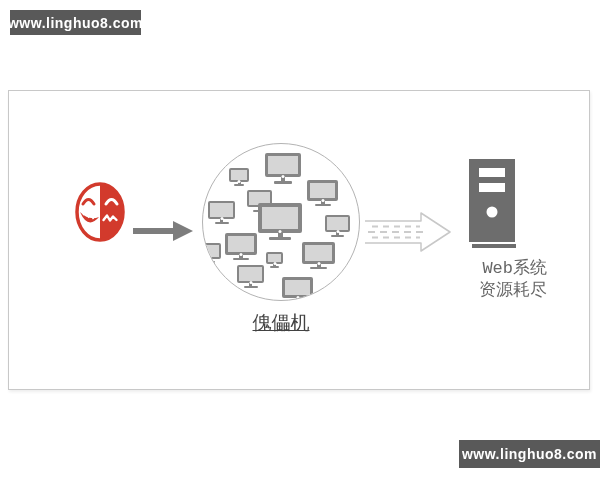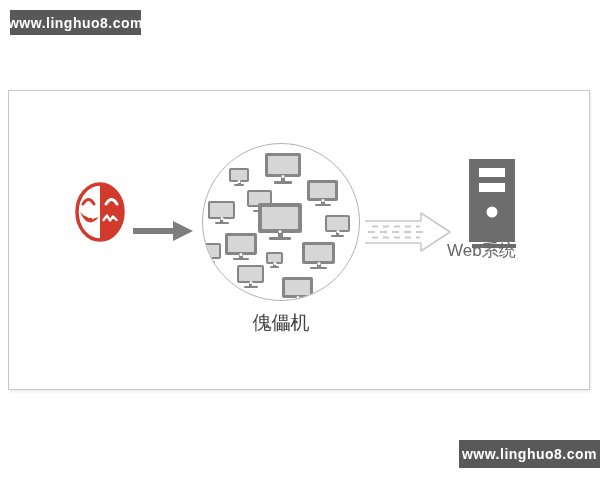--- a/index.html
+++ b/index.html
@@ -28,29 +28,29 @@
   .circle{position:absolute;left:202px;top:143px;width:156px;height:156px;border-radius:50%;
           border:1px solid #b3b3b3;background:#fff;overflow:hidden;}
   .monitor{position:absolute;display:flex;flex-direction:column;align-items:center;}
   .scr{box-sizing:border-box;width:100%;background:#d6d6d6;border-style:solid;
        border-color:#868686;border-radius:2px;position:relative;}
   .neck{background:#868686;}
   .base{background:#868686;border-radius:1px;}
   .pdot{position:absolute;left:50%;transform:translateX(-50%);width:3px;height:3px;
         background:#fff;border-radius:50%;}
   .botnet-label{position:absolute;left:206px;top:310px;width:150px;text-align:center;
-                font-size:19px;color:#424242;}
+                font-size:19px;color:#424242;text-decoration:underline;}
 
   
   .arrow2{position:absolute;left:364px;top:212px;width:88px;height:40px;}
 
   
   .server-wrap{position:absolute;left:466px;top:159px;width:52px;height:90px;}
-  .target-label{position:absolute;left:447px;top:240px;width:100px;text-align:left;
-                font-size:17px;line-height:22px;color:#666;}
+  .target-label{position:absolute;left:447px;top:258px;width:100px;text-align:right;
+                font-size:17px;line-height:22px;color:#666;font-family:Liberation Mono, monospace;}
 </style>
 </head>
 <body>
 
 <div class="screen">
 
   <div class="watermark wm-top" style="background: rgb(89, 89, 89); color: rgb(255, 255, 255);">www.linghuo8.com</div>
 
   <div class="panel"></div>
 
@@ -179,16 +179,17 @@
     <svg width="52" height="90" viewBox="0 0 52 90">
       <rect x="3" y="0" width="46" height="83" fill="#6d6d6d"></rect>
       <rect x="13" y="9" width="26" height="9" fill="#ffffff"></rect>
       <rect x="13" y="24" width="26" height="9" fill="#ffffff"></rect>
       <circle cx="26" cy="53" r="5.5" fill="#ffffff"></circle>
       <rect x="6" y="85" width="44" height="4" fill="#6d6d6d"></rect>
     </svg>
   </div>
   <div class="target-label">
     <div>Web系统</div>
+    <div>资源耗尽</div>
   </div>
 
   <div class="watermark wm-bottom" style="background: rgb(89, 89, 89); color: rgb(255, 255, 255);">www.linghuo8.com</div>
 </div>
 
 </body></html>

